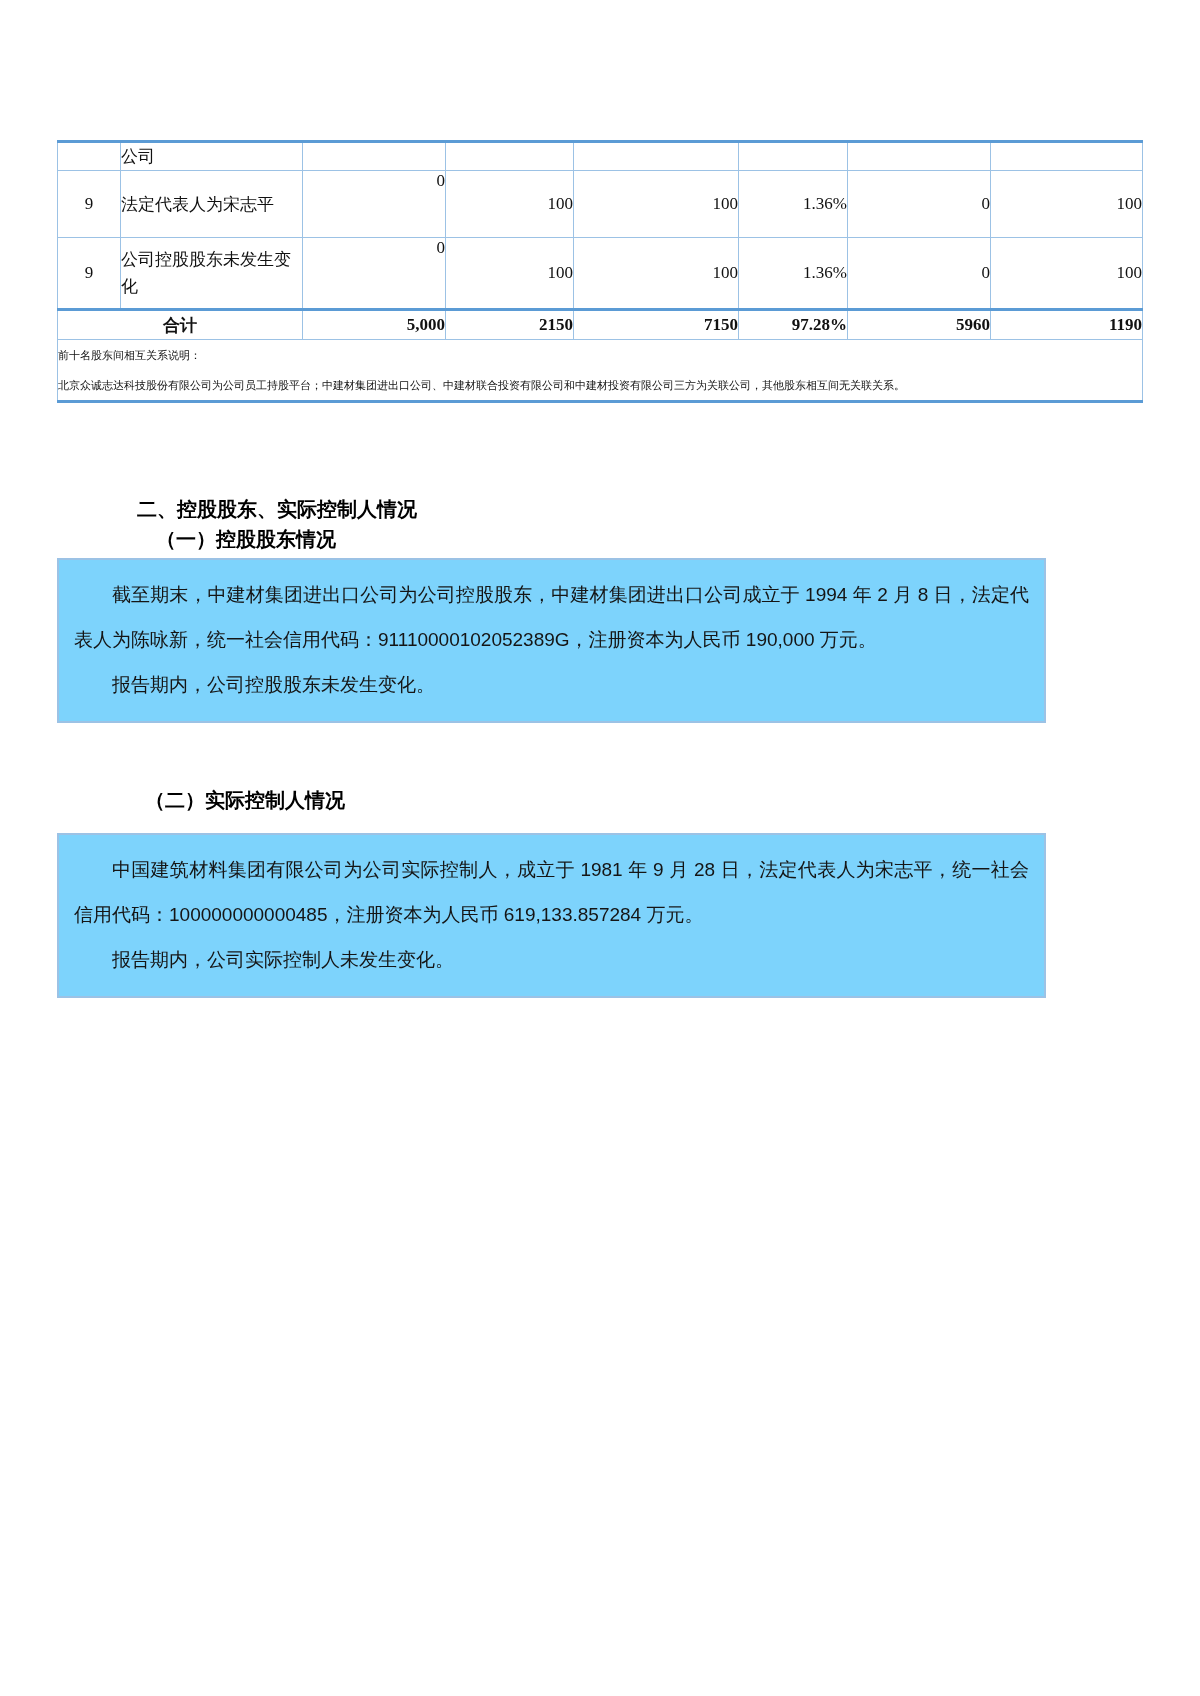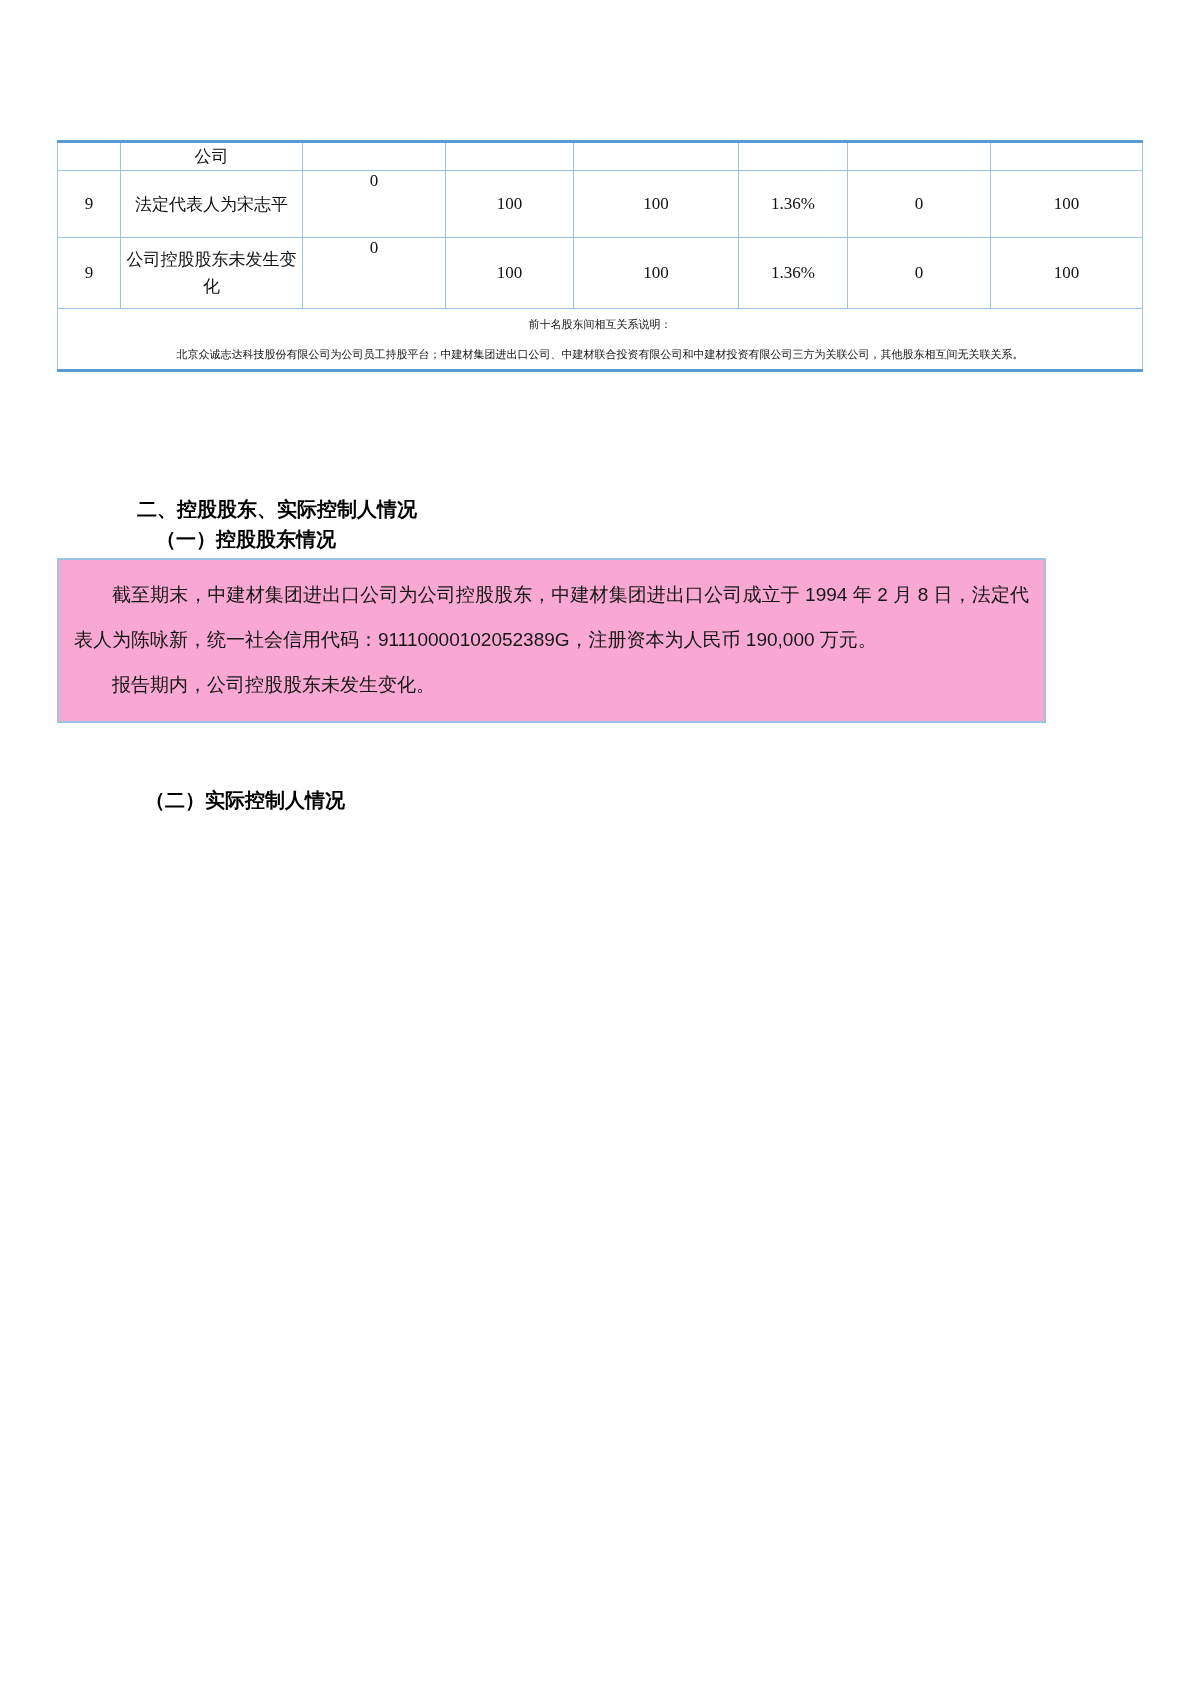--- a/index.html
+++ b/index.html
@@ -19,21 +19,20 @@
     border-collapse:collapse;
     width:1085px;
     table-layout:fixed;
     font-size:17px;
     color:#111;
   }
   table.sh td{
     border:1px solid #9CC2E5;
     padding:0;
     overflow:hidden;
-    text-align:center;
   }
   table.sh{border-top:3px solid #5B9BD5;border-bottom:3px solid #5B9BD5;}
   tr.row-cont td{height:27px;}
   tr.row-9a td{height:66px;}
   tr.row-9b td{height:70px;}
   tr.row-total td{height:28px;border-top:3px solid #5B9BD5;font-weight:bold;}
   td.seq{text-align:center;vertical-align:middle;}
   td.name{
     text-align:left;vertical-align:middle;
     padding-left:9px;padding-right:30px;
@@ -62,21 +61,21 @@
   .h1{left:137px;top:496px;}
   .h2{left:145px;top:526px;margin-left:11px;}
   .h3{left:145px;top:787px;}
 
   
   .tbox{
     position:absolute;
     left:57px;
     width:955px;
     border:2px solid #9CC2E5;
-    background:#f9a8d4;
+    background:#7dd3fc;
     padding:12px 15px 14px 15px;
     font-family:"Liberation Sans","DejaVu Sans",sans-serif;
     font-size:19px;
     line-height:45px;
     color:#151515;
   }
   .box1{top:558px;}
   .box2{top:833px;}
   .tbox p{margin:0;text-indent:2em;text-align:justify;}
 </style>
@@ -121,34 +120,47 @@
         <tr class="row-9b">
           <td class="seq">9</td>
           <td class="name">公司控股股东未发生变化</td>
           <td class="num-top">0</td>
           <td class="num">100</td>
           <td class="num">100</td>
           <td class="num">1.36%</td>
           <td class="num">0</td>
           <td class="num">100</td>
         </tr>
+        <tr class="row-total">
+          <td class="total-label" colspan="2">合计</td>
+          <td class="num">5,000</td>
+          <td class="num">2150</td>
+          <td class="num">7150</td>
+          <td class="num">97.28%</td>
+          <td class="num">5960</td>
+          <td class="num">1190</td>
+        </tr>
         <tr>
           <td class="notes-cell" colspan="8">
             <span class="notes-title">前十名股东间相互关系说明：</span>
             <span class="notes-body">北京众诚志达科技股份有限公司为公司员工持股平台；中建材集团进出口公司、中建材联合投资有限公司和中建材投资有限公司三方为关联公司，其他股东相互间无关联关系。</span>
           </td>
         </tr>
       </tbody>
     </table>
   </div>
 
   <div class="sec-h h1">二、控股股东、实际控制人情况</div>
   <div class="sec-h h2">（一）控股股东情况</div>
 
   <div class="tbox box1">
     <p>截至期末，中建材集团进出口公司为公司控股股东，中建材集团进出口公司成立于 1994 年 2 月 8 日，法定代表人为陈咏新，统一社会信用代码：91110000102052389G，注册资本为人民币 190,000 万元。</p>
     <p>报告期内，公司控股股东未发生变化。</p>
   </div>
 
   <div class="sec-h h3">（二）实际控制人情况</div>
 
+  <div class="tbox box2">
+    <p>中国建筑材料集团有限公司为公司实际控制人，成立于 1981 年 9 月 28 日，法定代表人为宋志平，统一社会信用代码：100000000000485，注册资本为人民币 619,133.857284 万元。</p>
+    <p>报告期内，公司实际控制人未发生变化。</p>
+  </div>
 
 </div>
 
 </body></html>

